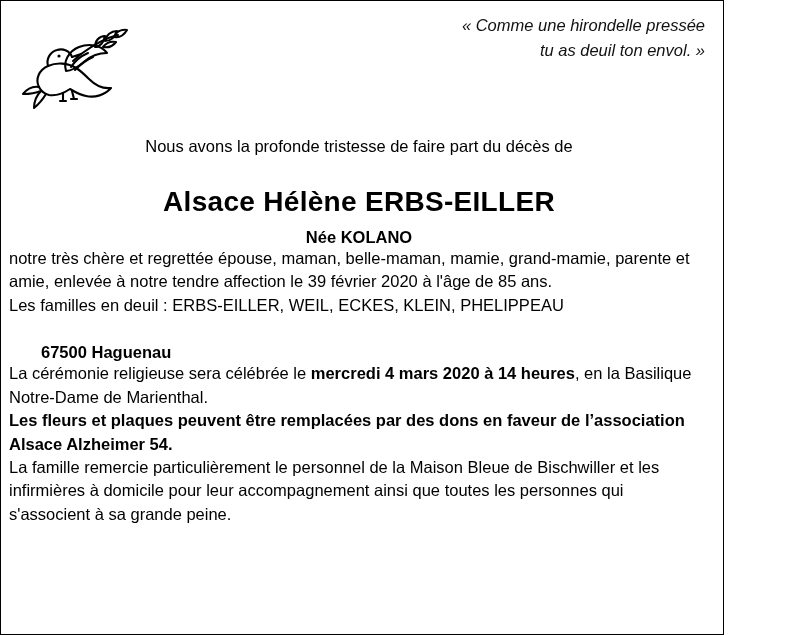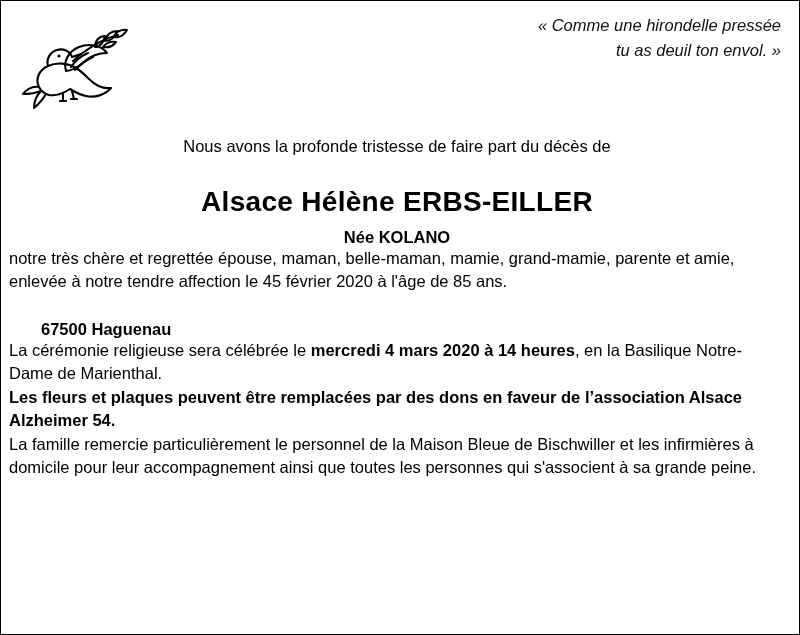--- a/index.html
+++ b/index.html
@@ -9,21 +9,21 @@
   }
   body {
     width: 800px;
     height: 635px;
     font-family: "Liberation Sans", sans-serif;
     color: #000000;
     overflow: hidden;
   }
   .notice {
     position: relative;
-    width: 800px;
+    width: 724px;
     height: 635px;
     box-sizing: border-box;
     border: 1px solid #000000;
     background: #ffffff;
     padding: 4px;
   }
   .epitaph {
     position: absolute;
     top: 12px;
     right: 18px;
@@ -142,22 +142,23 @@
   </div>
 
   <div class="body-area">
 
     <div class="announce">Nous avons la profonde tristesse de faire part du décès de</div>
 
     <div class="deceased-name">Alsace Hélène ERBS-EILLER</div>
 
     <div class="maiden-name">Née KOLANO</div>
 
-    <p class="para p-relation">notre très chère et regrettée épouse, maman, belle-maman, mamie, grand-mamie, parente et amie, enlevée à notre tendre affection le 45 février 2020 à l'âge de 85 ans.</p>
+    <p class="para p-relation">notre très chère et regrettée épouse, maman, belle-maman, mamie, grand-mamie, parente et amie, enlevée à notre tendre affection le 39 février 2020 à l'âge de 85 ans.</p>
 
+    <p class="para p-families">Les familles en deuil : ERBS-EILLER, WEIL, ECKES, KLEIN, PHELIPPEAU</p>
 
     <div class="city">67500 Haguenau</div>
 
     <p class="para p-ceremony"><span>La cérémonie religieuse sera célébrée le </span><b class="inline-bold">mercredi 4 mars 2020 à 14 heures</b><span>, en la Basilique Notre-Dame de Marienthal.</span></p>
 
     <p class="para p-flowers">Les fleurs et plaques peuvent être remplacées par des dons en faveur de l’association Alsace Alzheimer 54.</p>
 
     <p class="para p-thanks">La famille remercie particulièrement le personnel de la Maison Bleue de Bischwiller et les infirmières à domicile pour leur accompagnement ainsi que toutes les personnes qui s'associent à sa grande peine.</p>
 
   </div>

